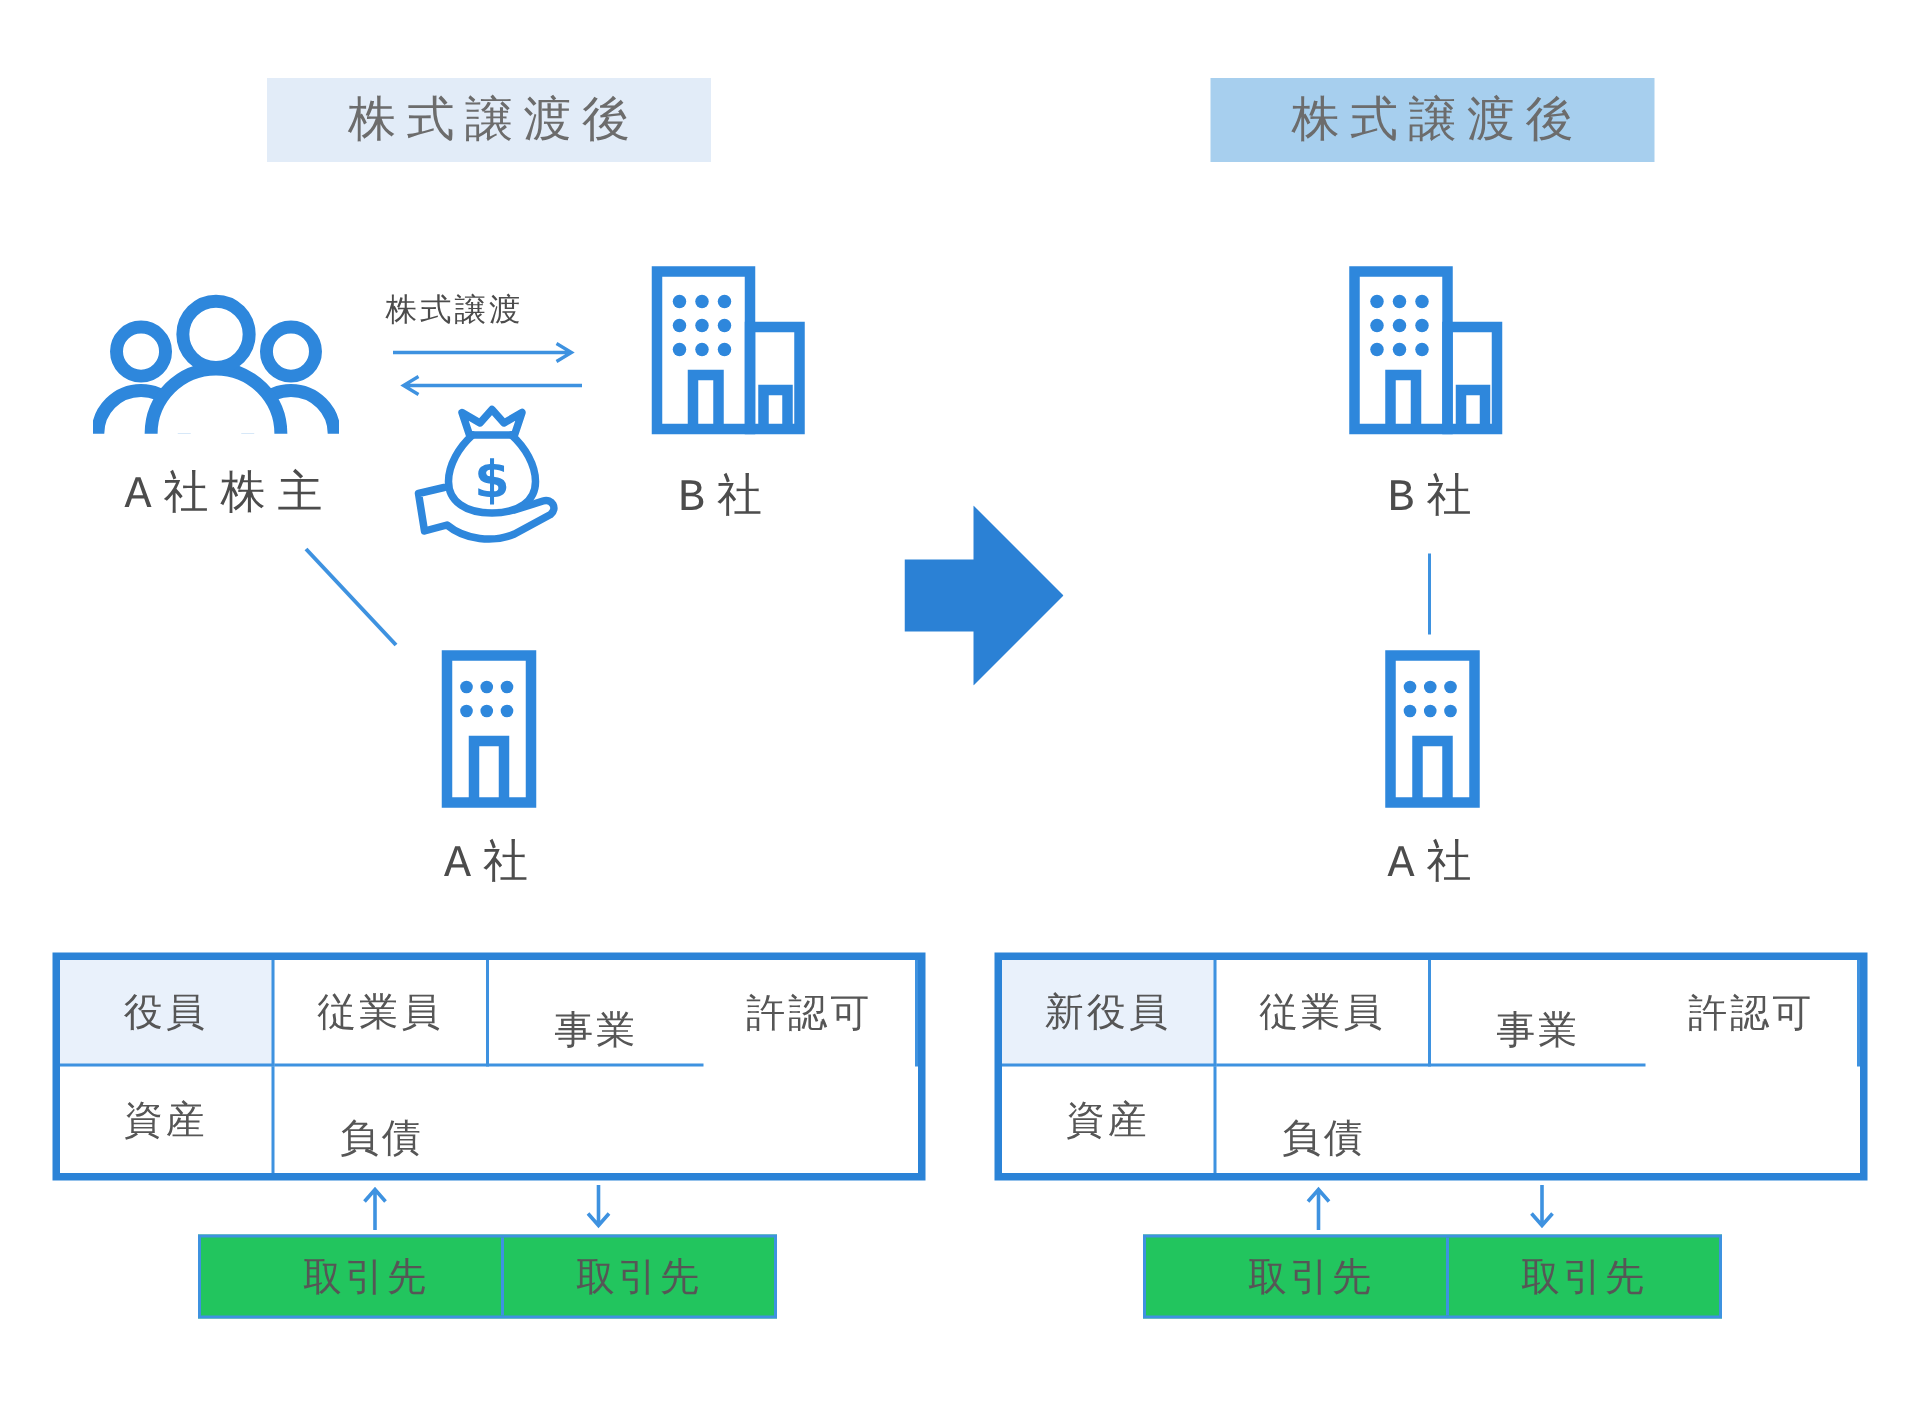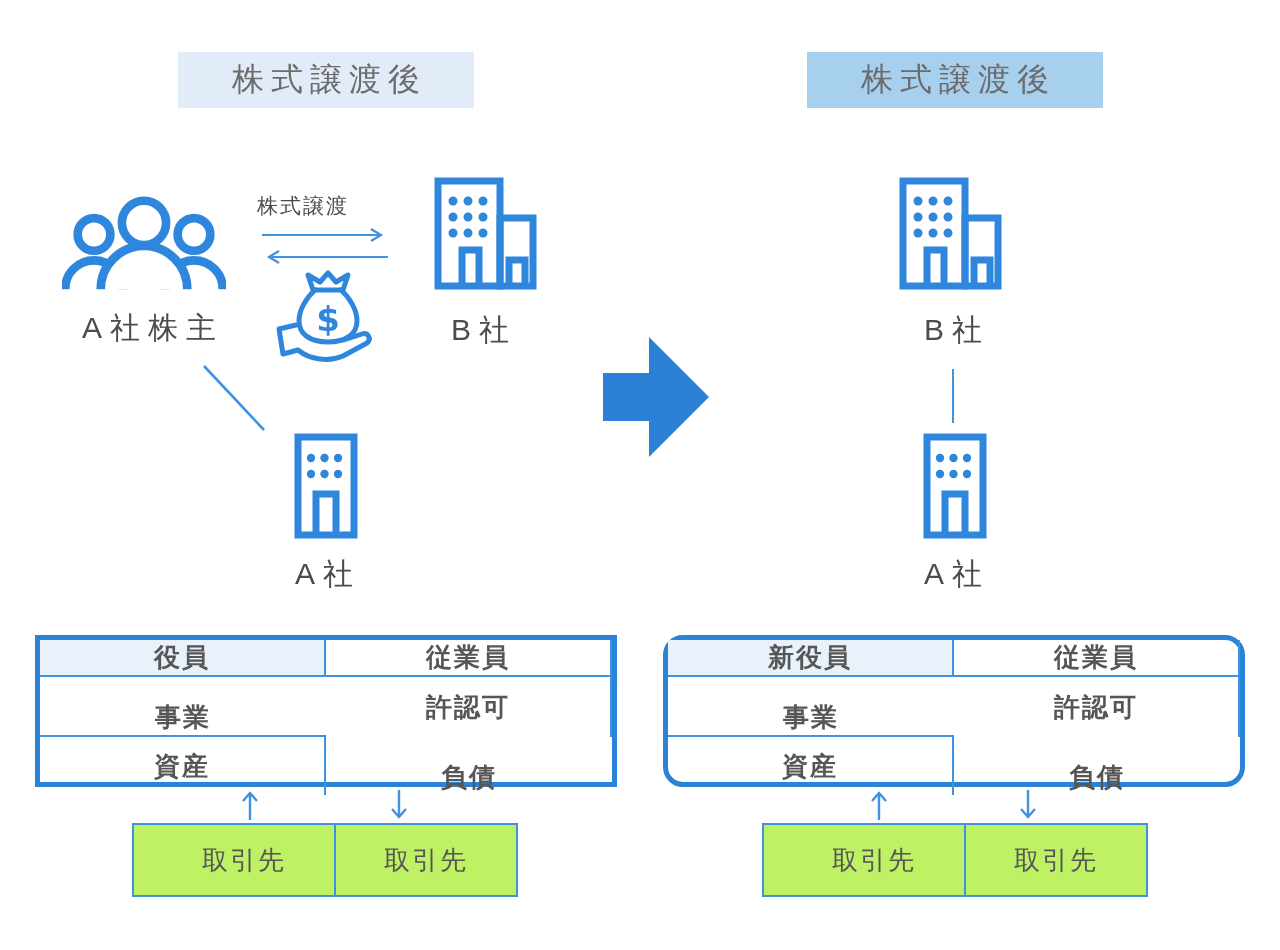--- a/index.html
+++ b/index.html
@@ -6,39 +6,39 @@
   html,body { background:#ffffff; }
   .canvas {
     position:relative; width:1280px; height:950px; background:#fff;
     font-family:"Liberation Sans","DejaVu Sans",sans-serif; overflow:hidden;
   }
   .abs { position:absolute; }
   .title {
     width:296px; height:56px; display:flex; align-items:center; justify-content:center;
     font-size:32px; letter-spacing:7px; text-indent:7px; color:var(--title-text,#6c6c6c);
   }
-  .label { color:var(--label-text,#4c4c4c); font-size:30px; text-align:center; letter-spacing:8px; text-indent:4px; }
+  .label { color:var(--label-text,#4c4c4c); font-size:30px; text-align:center; letter-spacing:8px; text-indent:4px;font-family:Liberation Mono, monospace; }
   .small-label { color:var(--label-text,#555555); font-size:21px; letter-spacing:2px; }
   .blue { color:var(--primary-blue,#2e87dc); }
   .lineblue { color:var(--line-blue,#3e92e0); }
   .etable {
     width:582px; height:152px; display:grid;
-    grid-template-columns:repeat(2,1fr); grid-template-rows:1fr 1fr;
-    border:5px solid var(--table-border,#2b83d7); background:#fff;font-weight:bold;
+    grid-template-columns:repeat(4,1fr); grid-template-rows:1fr 1fr;
+    border:5px solid var(--table-border,#2b83d7); background:#fff;
   }
   .etable .cell {
     display:flex; align-items:center; justify-content:center;
     font-size:26px; color:var(--cell-text,#565656); letter-spacing:2px;
     border-right:2px solid var(--line-blue,#3e92e0);
     border-bottom:2px solid var(--line-blue,#3e92e0);
   }
   .etable .cell:nth-child(3n) { border-right:none;margin-top:23px; }
   .etable .cell:nth-child(n+4) { border-bottom:none;text-align:right; }
   .etable .cell.hl { background:var(--highlight-cell-bg,#e9f1fb); }
-  .partners { width:386px; height:74px; display:flex; border:2px solid var(--line-blue,#3e92e0); background:#bef264;padding-left:20px; }
+  .partners { width:386px; height:56px; display:flex; border:2px solid var(--line-blue,#3e92e0); background:#22c55e;padding-left:20px; }
   .partners .pcell {
     flex:1; display:flex; align-items:center; justify-content:center;
     font-size:26px; color:var(--cell-text,#565656); letter-spacing:2px;
   }
   .partners .pcell + .pcell { border-left:2px solid var(--line-blue,#3e92e0); }
   .vline { width:2px; background:var(--line-blue,#3e92e0); }
 </style>
 </head>
 <body>
 
@@ -180,21 +180,21 @@
         <circle cx="30.5" cy="25" r="4.2"></circle>
         <circle cx="44" cy="25" r="4.2"></circle>
       <circle cx="17" cy="41" r="4.2"></circle>
         <circle cx="30.5" cy="41" r="4.2"></circle>
         <circle cx="44" cy="41" r="4.2"></circle>
     </g>
   </svg>
 
   <div class="abs label" style="left:895px;top:554px;width:120px;">A社</div>
 
-  <div class="abs etable" style="left:663px;top:635px;border-radius:20px;">
+  <div class="abs etable" style="left:663px;top:635px;">
     <div class="cell hl">新役員</div>
     <div class="cell">従業員</div>
     <div class="cell">事業</div>
     <div class="cell">許認可</div>
     <div class="cell">資産</div>
     <div class="cell">負債</div>
   </div>
 
   <svg class="abs lineblue" style="left:869px;top:789px;" width="20" height="32" viewBox="0 0 20 32">
     <path d="M 10 31 V 5 M 3 12 L 10 4 L 17 12" fill="none" stroke="currentColor" stroke-width="2.4"></path>

